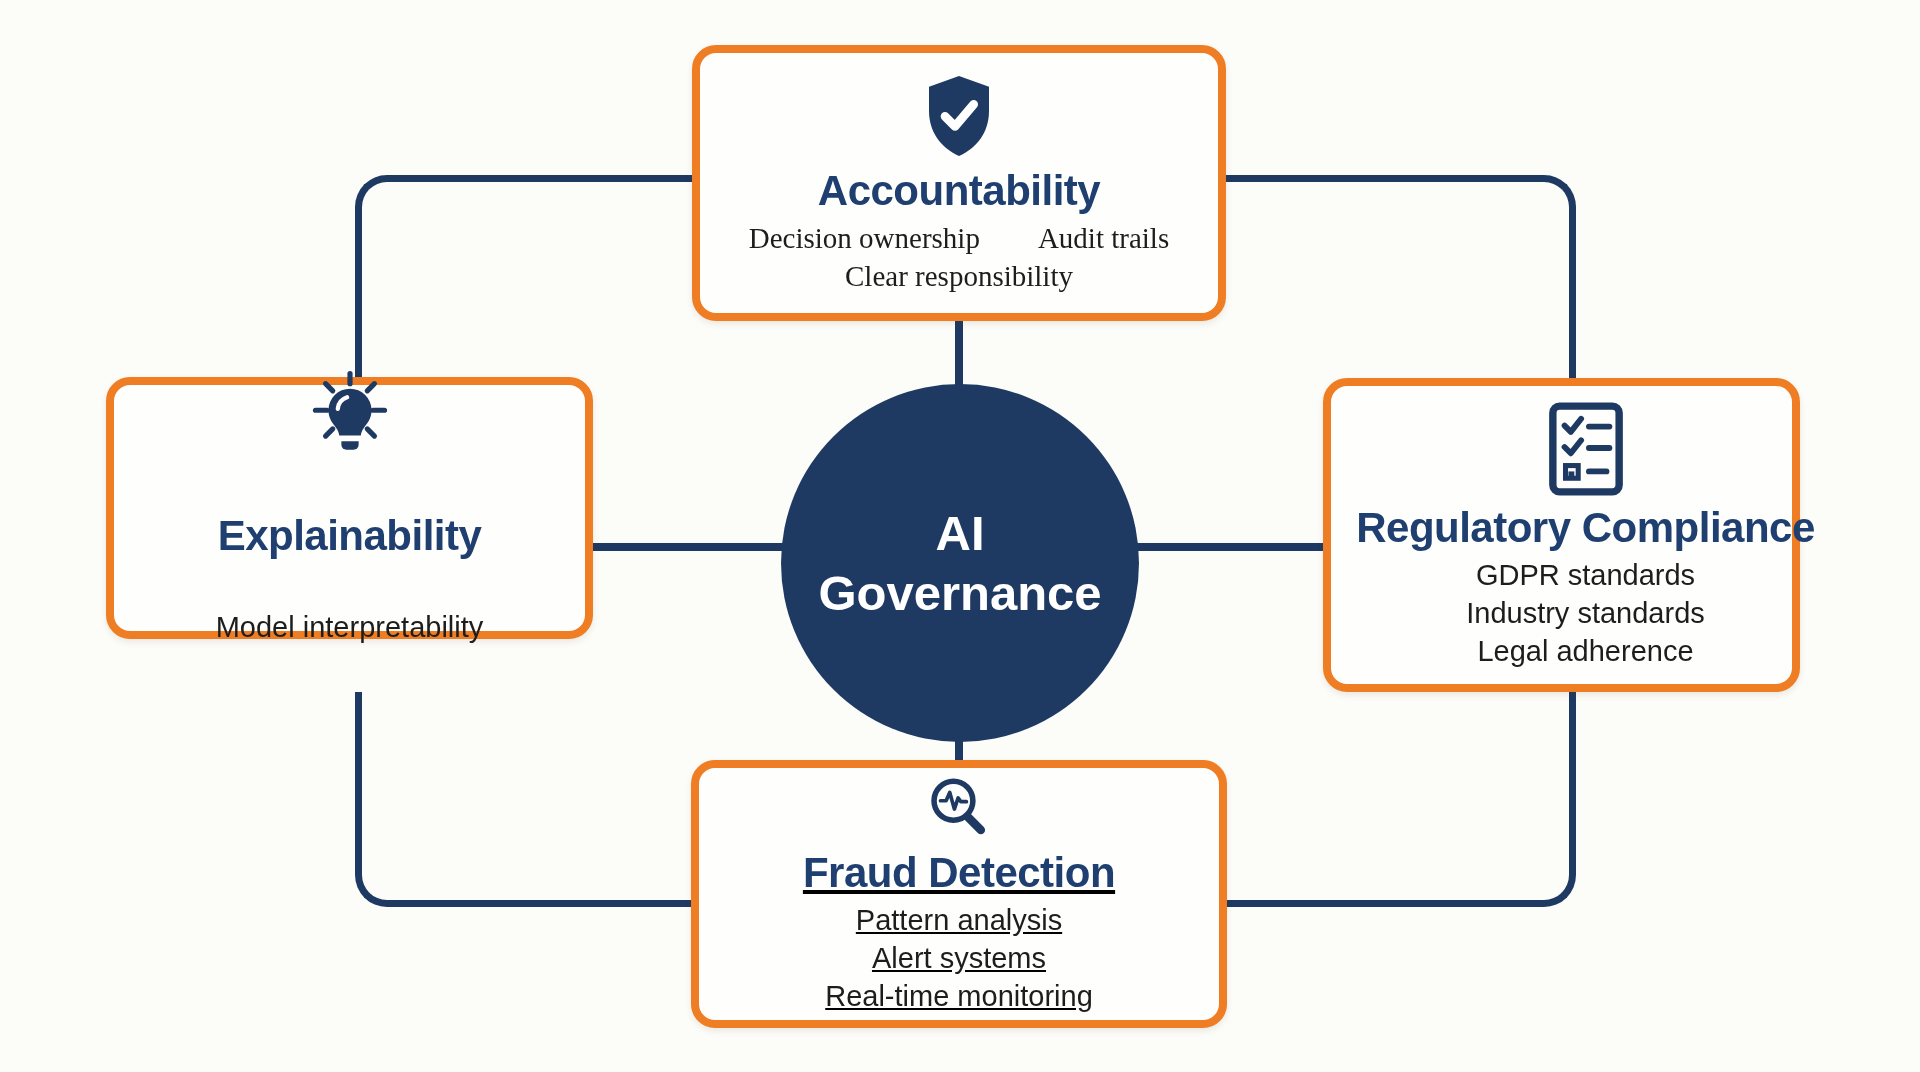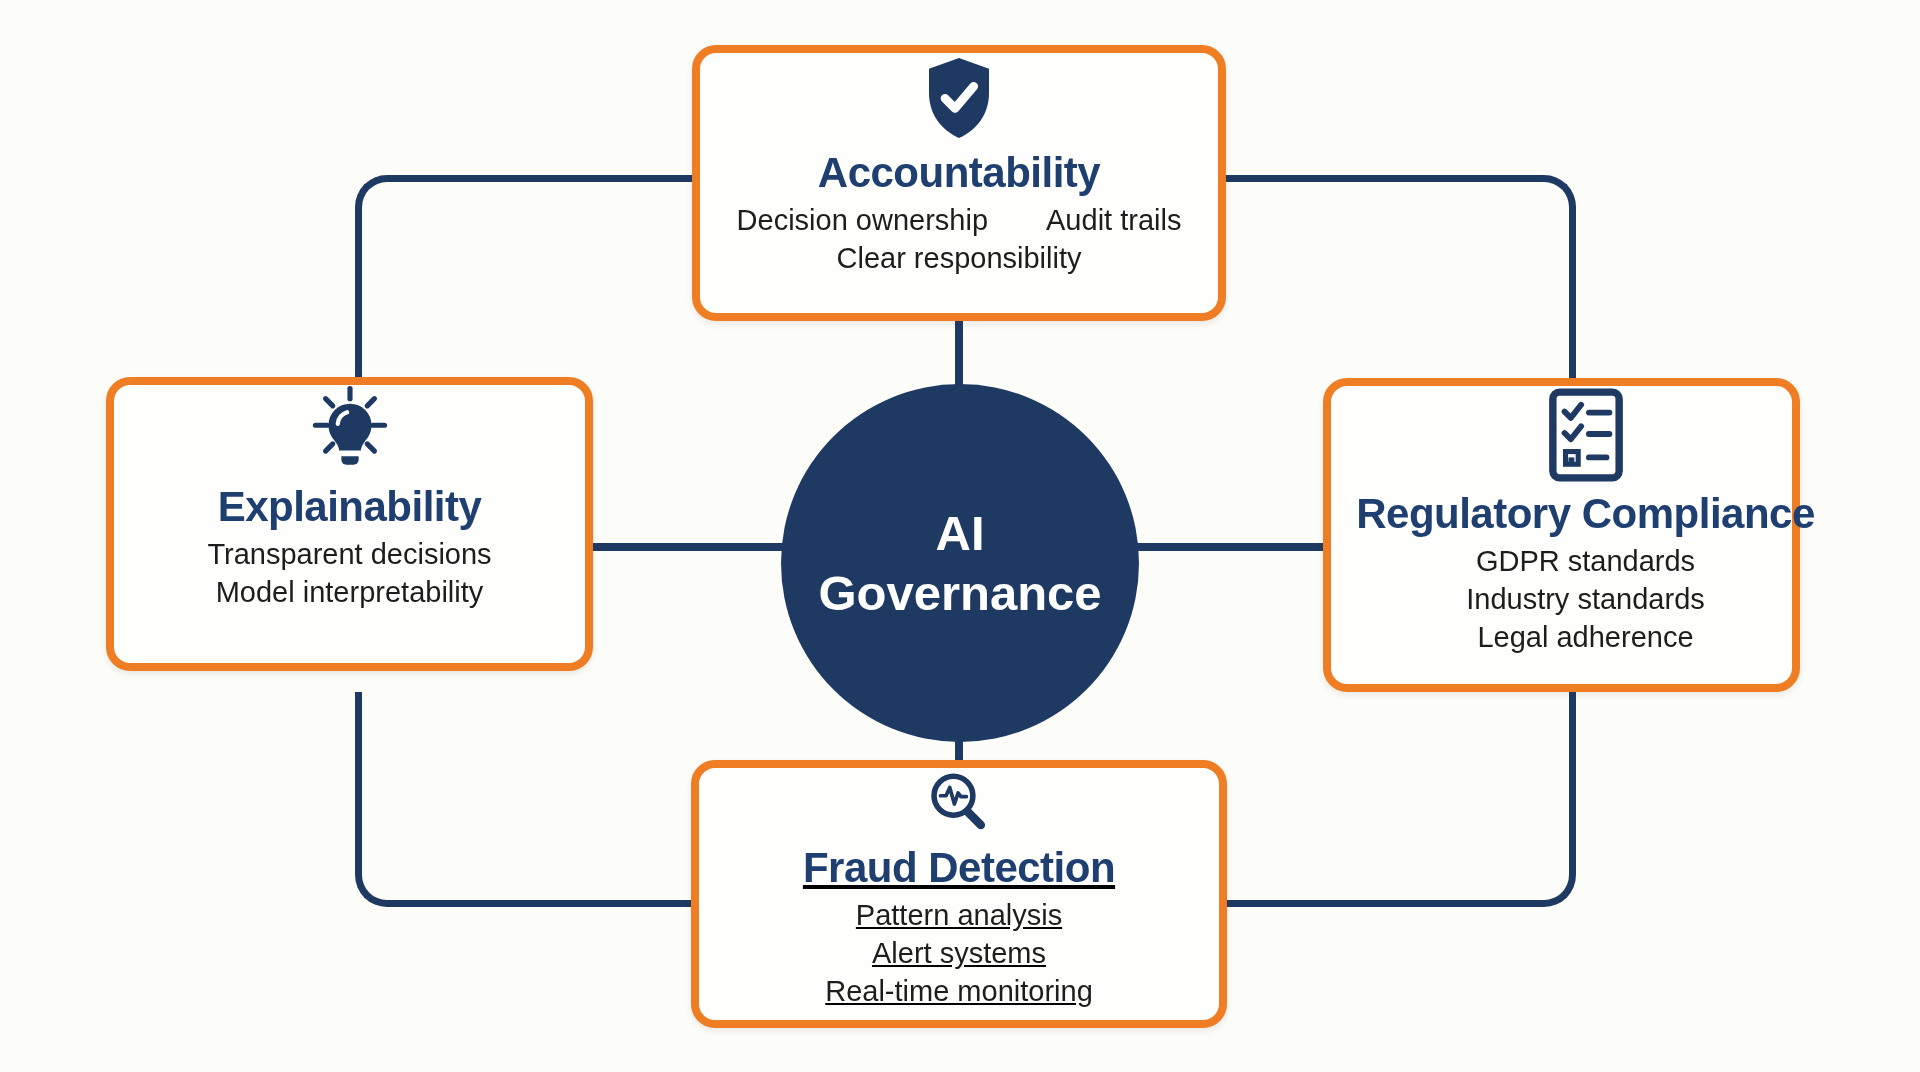--- a/index.html
+++ b/index.html
@@ -29,45 +29,45 @@
   #spoke-bottom { left:955px;  top:715px; width:8px;   height:52px; }
   #spoke-left   { left:588px;  top:543px; width:205px; height:8px; }
   #spoke-right  { left:1128px; top:543px; width:202px; height:8px; }
 
   
   .node {
     position:absolute; z-index:3; box-sizing:border-box;
     background: var(--box-bg, #fefefc);
     border:8px solid var(--orange, #ee7d23);
     border-radius:24px;
-    display:flex; flex-direction:column; align-items:center; 
+    display:flex; flex-direction:column; align-items:center; justify-content:center;
     text-align:center;
     box-shadow: 0 3px 6px rgba(90,60,20,0.10);
   }
   #node-accountability { left:692px;  top:45px;  width:534px; height:276px; }
-  #node-explainability { left:106px;  top:377px; width:487px; height:294px; }
+  #node-explainability { left:106px;  top:377px; width:487px; height:262px;gap:44px; }
   #node-regulatory     { left:1323px; top:378px; width:477px; height:314px;padding-left:48px; }
   #node-fraud          { left:691px;  top:760px; width:536px; height:268px;text-decoration:underline; }
 
   .node .icon { line-height:0; margin-bottom:6px; }
   #node-fraud .icon { margin-bottom:2px; }
   .node .title {
     font-size:42px; font-weight:bold; letter-spacing:-0.5px; line-height:1.12;
     color: var(--title, #1e3f70); white-space:nowrap;
   }
   .node .items {
     margin-top:5px; font-size:29px; line-height:38px;
     color: var(--body, #1d1d1d);
   }
   .items.stack .item { display:block; white-space:nowrap; }
   .items.wrap {
     display:flex; flex-wrap:wrap; justify-content:center;
     column-gap:58px; max-width:500px;
   }
-  .items.wrap .item { white-space:nowrap; }
+  .items.wrap .item { white-space:nowrap;font-family:Liberation Serif, serif; }
 
   
   #center-circle {
     position:absolute; z-index:2;
     left:781px; top:384px; width:358px; height:358px; border-radius:50%;
     background: var(--navy, #1e3a63);
     display:flex; flex-direction:column; align-items:center; justify-content:center;
     color: var(--circle-text, #ffffff);
     font-weight:bold; font-size:49px; line-height:60px; text-align:center;
   }
@@ -116,21 +116,20 @@
           <line x1="15" y1="46" x2="20" y2="41"></line>
           <line x1="49" y1="46" x2="44" y2="41"></line>
         </g>
         <path class="nfill" d="M32 13 a15 15 0 0 1 15 15 c0 6 -3.2 9.2 -5.4 12.3 c-1.2 1.8 -1.9 3.3 -2.1 5.2 h-15 c-0.2 -1.9 -0.9 -3.4 -2.1 -5.2 C20.2 37.2 17 34 17 28 a15 15 0 0 1 15 -15 z"></path>
         <path d="M23.5 27 a9.5 9.5 0 0 1 6.5 -8" fill="none" stroke="#ffffff" stroke-width="3" stroke-linecap="round"></path>
         <path class="nfill" d="M26 49.5 h12 v2.5 a3.5 3.5 0 0 1 -3.5 3.5 h-5 a3.5 3.5 0 0 1 -3.5 -3.5 z"></path>
       </svg>
     </div>
     <div class="title">Explainability</div>
     <div class="items stack">
-      <span class="item">Transparent decisions</span>
       <span class="item">Model interpretability</span>
     </div>
   </div>
 
   <div class="node" id="node-regulatory">
     <div class="icon">
       <svg width="78" height="98" viewBox="0 0 40 50">
         <rect x="3" y="3" width="34" height="44" rx="3.5" fill="none" class="nstroke" stroke-width="3.8"></rect>
         <g class="nstroke" stroke-width="3" fill="none" stroke-linecap="round" stroke-linejoin="round">
           <polyline points="9,13 12.2,16.2 17.5,9.5"></polyline>

